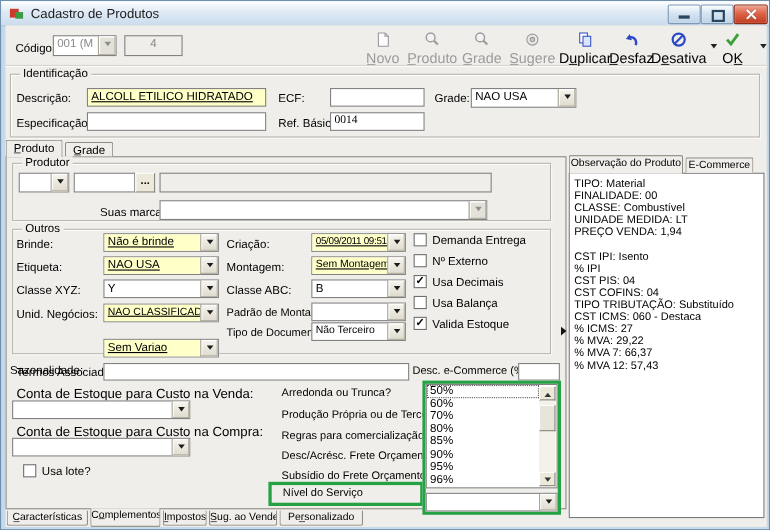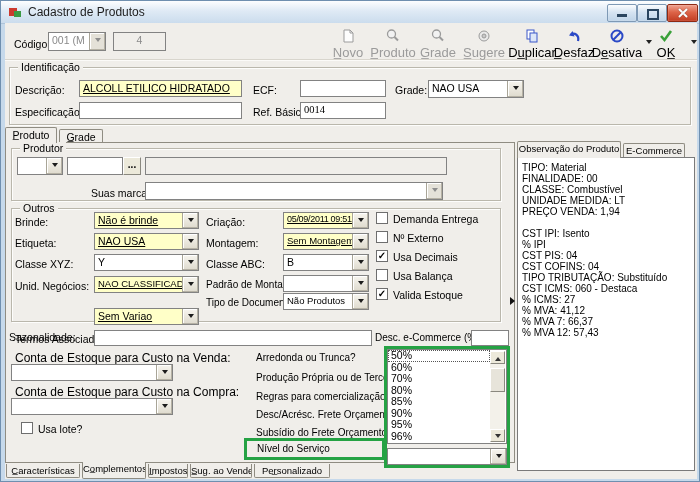--- a/index.html
+++ b/index.html
@@ -270,21 +270,21 @@
   </div>
   <span class="lbl sm" style="left:205px;top:278px;">Padrão de Montagem:</span>
   <div class="combo" style="left:282px;top:274px;width:86px;height:17px;">
     <span class="ctext"></span>
     <span class="cbtn">
         <span class="arr"></span>
       </span>
   </div>
   <span class="lbl sm" style="left:205px;top:296px;">Tipo de Documento:</span>
   <div class="combo" style="left:282px;top:292px;width:86px;height:17px;">
-    <span class="ctext d95">Não Produtos</span>
+    <span class="ctext d95">Não Terceiro</span>
     <span class="cbtn">
         <span class="arr"></span>
       </span>
   </div>
 
   <span class="checkbox" style="left:375px;top:211px;"></span>
   <span class="lbl" style="left:392px;top:212px;">Demanda Entrega</span>
   <span class="checkbox" style="left:375px;top:230px;"></span>
   <span class="lbl" style="left:392px;top:231px;">Nº Externo</span>
   <span class="checkbox" style="left:375px;top:249px;">✓</span>
@@ -380,19 +380,19 @@
       <div class="obsline">UNIDADE MEDIDA: LT</div>
       <div class="obsline">PREÇO VENDA: 1,94</div>
       <div class="obsline"></div>
       <div class="obsline">CST IPI: Isento</div>
       <div class="obsline">% IPI</div>
       <div class="obsline">CST PIS: 04</div>
       <div class="obsline">CST COFINS: 04</div>
       <div class="obsline">TIPO TRIBUTAÇÃO: Substituído</div>
       <div class="obsline">CST ICMS: 060 - Destaca</div>
       <div class="obsline">% ICMS: 27</div>
-      <div class="obsline">% MVA: 41,12</div>
+      <div class="obsline">% MVA: 29,22</div>
       <div class="obsline">% MVA 7: 66,37</div>
       <div class="obsline">% MVA 12: 57,43</div>
     </div>
   </div>
 
 </div>
 
 </body></html>

